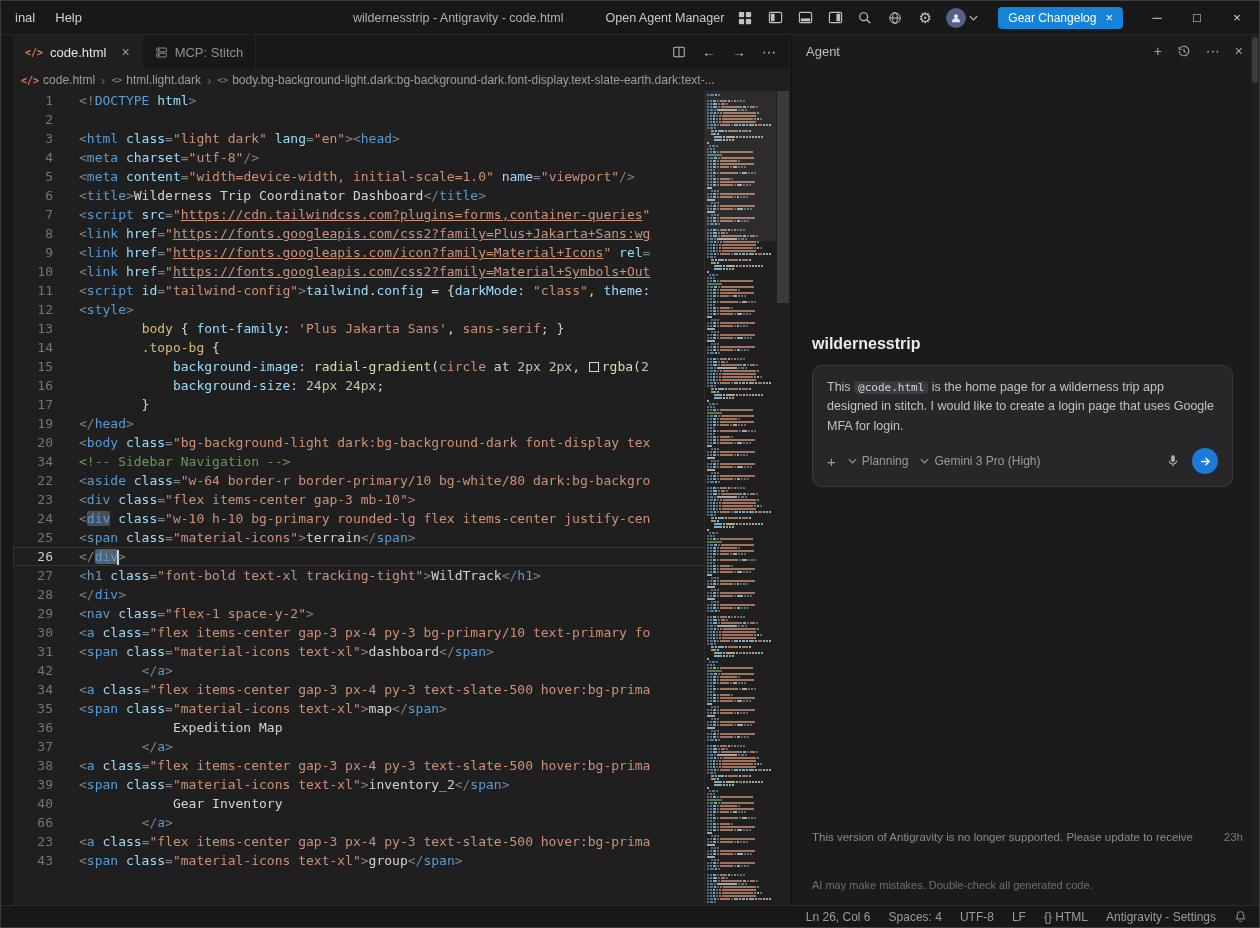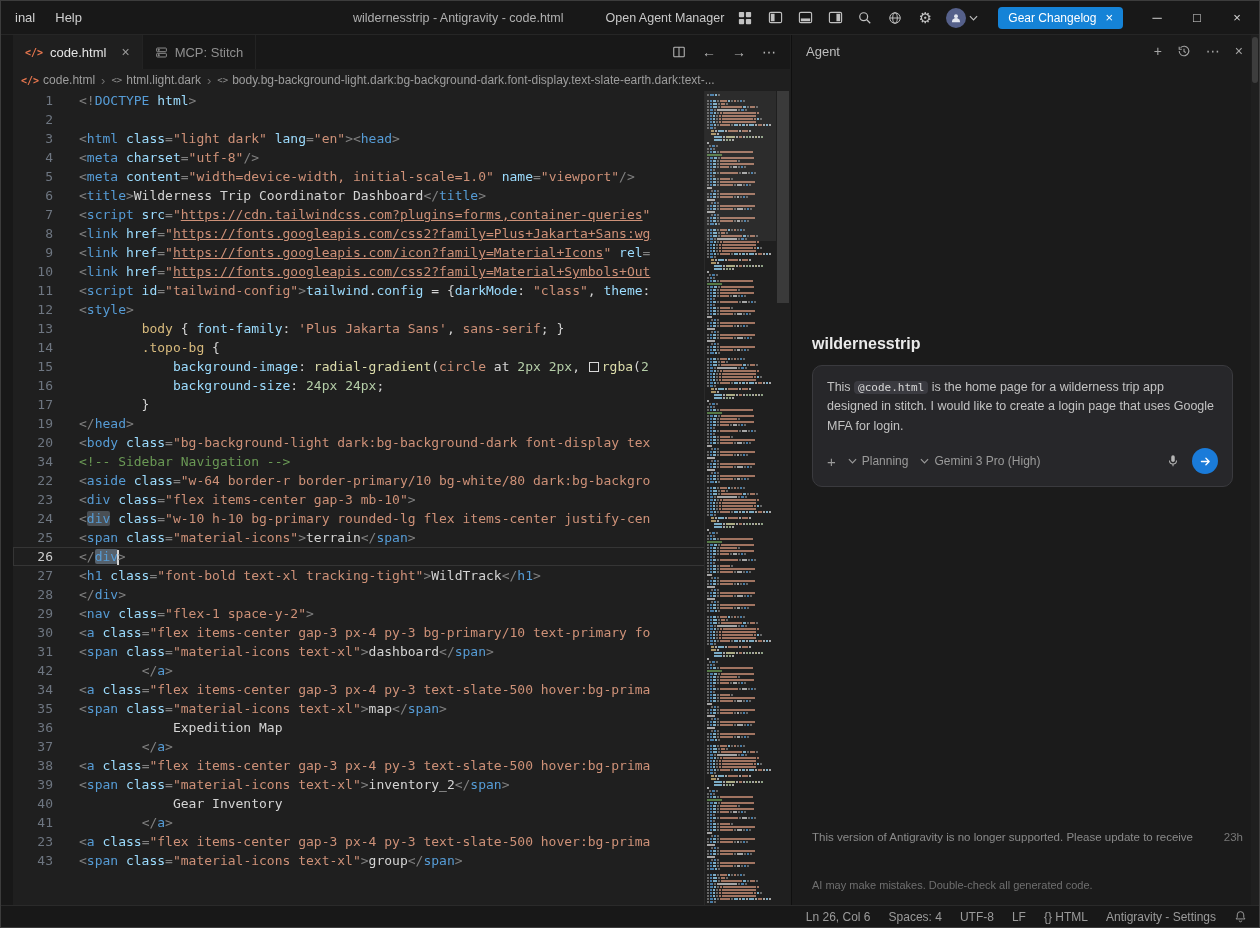--- a/index.html
+++ b/index.html
@@ -235,21 +235,21 @@
         <div class="line"><span class="ln">30</span><span class="lc"><span style="color: rgb(128, 128, 128);">&lt;</span><span style="color: rgb(86, 156, 214);">a</span><span style="color: rgb(156, 220, 254);"> class</span><span style="color: rgb(128, 128, 128);">=</span><span style="color: rgb(206, 145, 120);">"flex items-center gap-3 px-4 py-3 bg-primary/10 text-primary fo</span></span></div>
         <div class="line"><span class="ln">31</span><span class="lc"><span style="color: rgb(128, 128, 128);">&lt;</span><span style="color: rgb(86, 156, 214);">span</span><span style="color: rgb(156, 220, 254);"> class</span><span style="color: rgb(128, 128, 128);">=</span><span style="color: rgb(206, 145, 120);">"material-icons text-xl"</span><span style="color: rgb(128, 128, 128);">&gt;</span><span style="color: rgb(212, 212, 212);">dashboard</span><span style="color: rgb(128, 128, 128);">&lt;/</span><span style="color: rgb(86, 156, 214);">span</span><span style="color: rgb(128, 128, 128);">&gt;</span></span></div>
         <div class="line"><span class="ln">42</span><span class="lc"><span style="color: rgb(212, 212, 212);">        </span><span style="color: rgb(128, 128, 128);">&lt;/</span><span style="color: rgb(86, 156, 214);">a</span><span style="color: rgb(128, 128, 128);">&gt;</span></span></div>
         <div class="line"><span class="ln">34</span><span class="lc"><span style="color: rgb(128, 128, 128);">&lt;</span><span style="color: rgb(86, 156, 214);">a</span><span style="color: rgb(156, 220, 254);"> class</span><span style="color: rgb(128, 128, 128);">=</span><span style="color: rgb(206, 145, 120);">"flex items-center gap-3 px-4 py-3 text-slate-500 hover:bg-prima</span></span></div>
         <div class="line"><span class="ln">35</span><span class="lc"><span style="color: rgb(128, 128, 128);">&lt;</span><span style="color: rgb(86, 156, 214);">span</span><span style="color: rgb(156, 220, 254);"> class</span><span style="color: rgb(128, 128, 128);">=</span><span style="color: rgb(206, 145, 120);">"material-icons text-xl"</span><span style="color: rgb(128, 128, 128);">&gt;</span><span style="color: rgb(212, 212, 212);">map</span><span style="color: rgb(128, 128, 128);">&lt;/</span><span style="color: rgb(86, 156, 214);">span</span><span style="color: rgb(128, 128, 128);">&gt;</span></span></div>
         <div class="line"><span class="ln">36</span><span class="lc"><span style="color: rgb(212, 212, 212);">            Expedition Map</span></span></div>
         <div class="line"><span class="ln">37</span><span class="lc"><span style="color: rgb(212, 212, 212);">        </span><span style="color: rgb(128, 128, 128);">&lt;/</span><span style="color: rgb(86, 156, 214);">a</span><span style="color: rgb(128, 128, 128);">&gt;</span></span></div>
         <div class="line"><span class="ln">38</span><span class="lc"><span style="color: rgb(128, 128, 128);">&lt;</span><span style="color: rgb(86, 156, 214);">a</span><span style="color: rgb(156, 220, 254);"> class</span><span style="color: rgb(128, 128, 128);">=</span><span style="color: rgb(206, 145, 120);">"flex items-center gap-3 px-4 py-3 text-slate-500 hover:bg-prima</span></span></div>
         <div class="line"><span class="ln">39</span><span class="lc"><span style="color: rgb(128, 128, 128);">&lt;</span><span style="color: rgb(86, 156, 214);">span</span><span style="color: rgb(156, 220, 254);"> class</span><span style="color: rgb(128, 128, 128);">=</span><span style="color: rgb(206, 145, 120);">"material-icons text-xl"</span><span style="color: rgb(128, 128, 128);">&gt;</span><span style="color: rgb(212, 212, 212);">inventory_2</span><span style="color: rgb(128, 128, 128);">&lt;/</span><span style="color: rgb(86, 156, 214);">span</span><span style="color: rgb(128, 128, 128);">&gt;</span></span></div>
         <div class="line"><span class="ln">40</span><span class="lc"><span style="color: rgb(212, 212, 212);">            Gear Inventory</span></span></div>
-        <div class="line"><span class="ln">41</span><span class="lc"><span style="color: rgb(212, 212, 212);">        </span><span style="color: rgb(128, 128, 128);">&lt;/</span><span style="color: rgb(86, 156, 214);">a</span><span style="color: rgb(128, 128, 128);">&gt;</span></span></div>
+        <div class="line"><span class="ln">66</span><span class="lc"><span style="color: rgb(212, 212, 212);">        </span><span style="color: rgb(128, 128, 128);">&lt;/</span><span style="color: rgb(86, 156, 214);">a</span><span style="color: rgb(128, 128, 128);">&gt;</span></span></div>
         <div class="line"><span class="ln">23</span><span class="lc"><span style="color: rgb(128, 128, 128);">&lt;</span><span style="color: rgb(86, 156, 214);">a</span><span style="color: rgb(156, 220, 254);"> class</span><span style="color: rgb(128, 128, 128);">=</span><span style="color: rgb(206, 145, 120);">"flex items-center gap-3 px-4 py-3 text-slate-500 hover:bg-prima</span></span></div>
         <div class="line"><span class="ln">43</span><span class="lc"><span style="color: rgb(128, 128, 128);">&lt;</span><span style="color: rgb(86, 156, 214);">span</span><span style="color: rgb(156, 220, 254);"> class</span><span style="color: rgb(128, 128, 128);">=</span><span style="color: rgb(206, 145, 120);">"material-icons text-xl"</span><span style="color: rgb(128, 128, 128);">&gt;</span><span style="color: rgb(212, 212, 212);">group</span><span style="color: rgb(128, 128, 128);">&lt;/</span><span style="color: rgb(86, 156, 214);">span</span><span style="color: rgb(128, 128, 128);">&gt;</span></span></div>
       </div>
     <div class="minimap">
       <div class="mm-viewport"></div>
       <div style="position:relative">
           <div class="mm-row">
             <span style="background: rgb(128, 128, 128); width: 2px;"></span>
             <span style="background: rgb(86, 156, 214); width: 3.85px;"></span>
             <span style="background: rgb(156, 220, 254); width: 2.2px;"></span>

